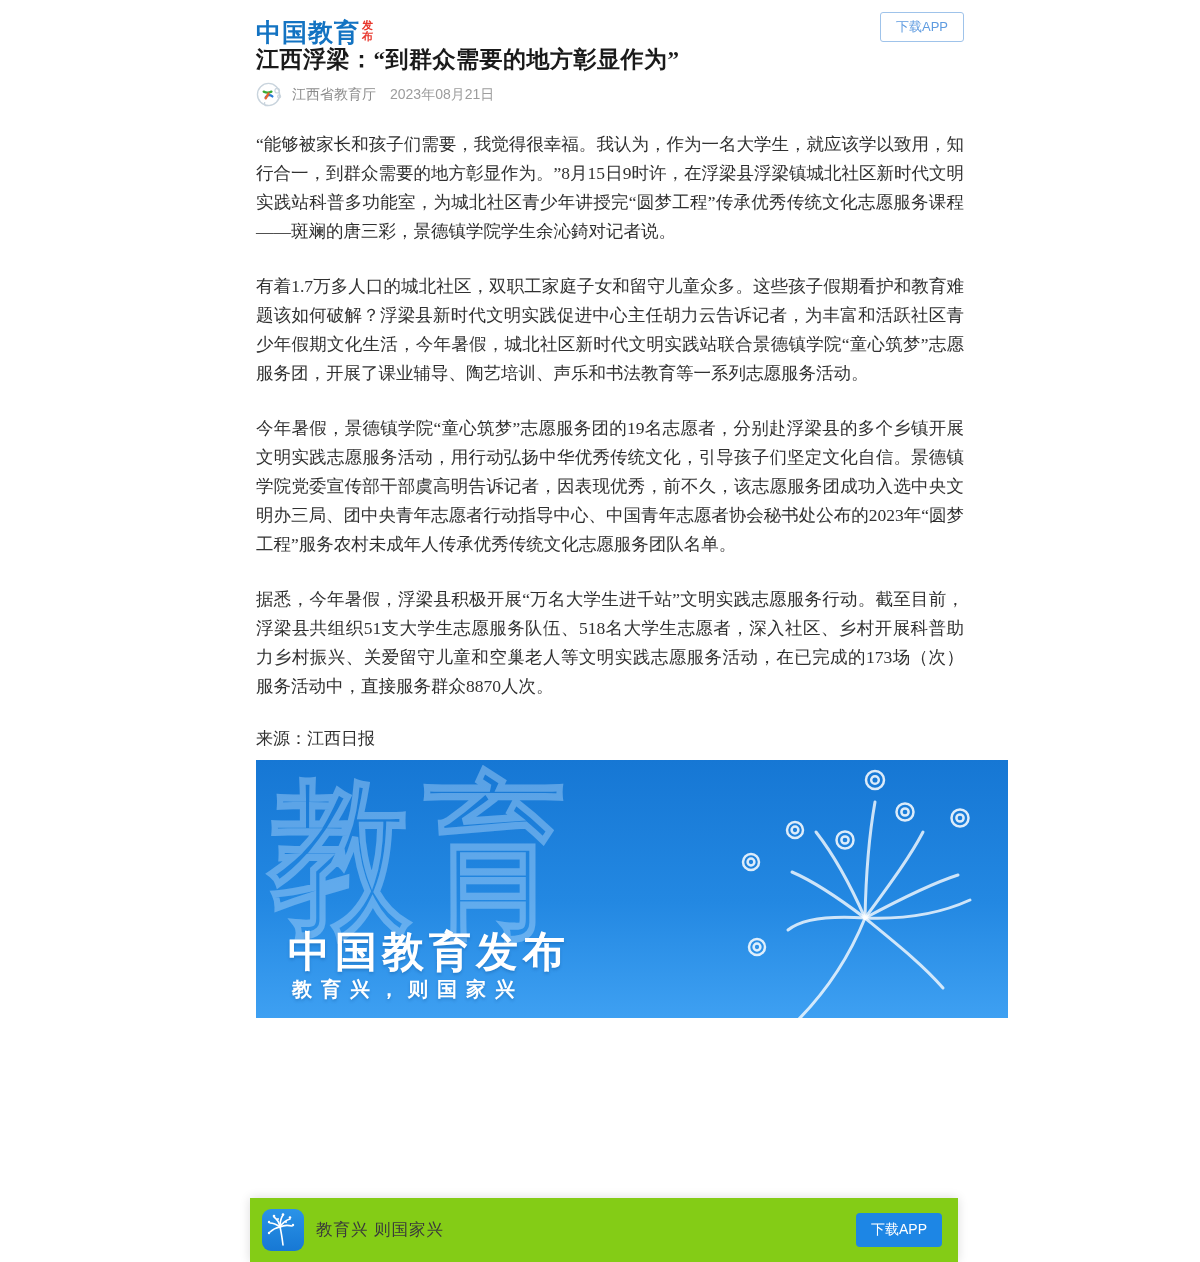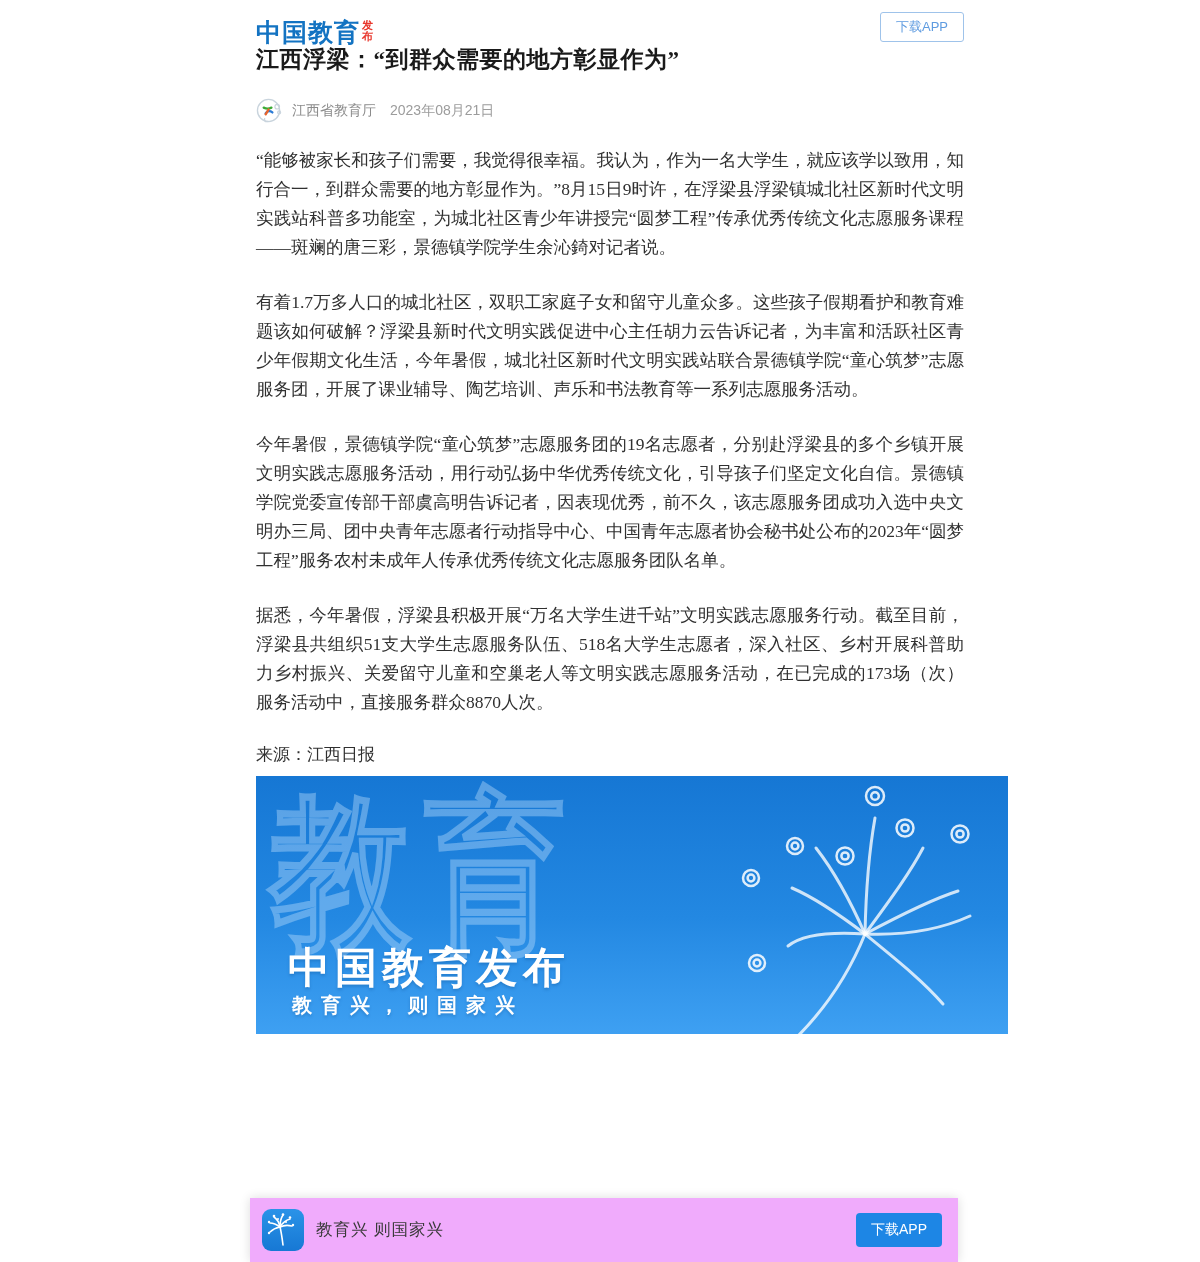--- a/index.html
+++ b/index.html
@@ -13,21 +13,21 @@
   .logo-main { font-size:25px; font-weight:bold; color:#1373c2; letter-spacing:1px; line-height:28px; }
   .logo-badge { display:flex; flex-direction:column; margin-left:2px; margin-top:2px; }
   .logo-badge span { font-size:11px; line-height:11px; font-weight:bold; color:#e8372c; }
   .dl-btn-outline { border:1px solid #9fc3ea; background:#fff; color:#5e9be0; font-size:13px;
                     padding:5px 15px; border-radius:3px; cursor:pointer; margin-top:2px;
                     font-family:"Liberation Sans",sans-serif; }
 
   
   .title { font-family:"Liberation Serif","DejaVu Serif",serif;
            font-size:23px; font-weight:bold; color:#1a1a1a; letter-spacing:.5px; }
-  .byline { margin-top:22px; display:flex; align-items:center; }
+  .byline { margin-top:6px; display:flex; align-items:center; }
   .avatar { width:27px; height:27px; margin-right:9px; }
   .pub-name { font-size:14px; color:#8b8b8b; margin-right:14px; cursor:pointer; }
   .pub-date { font-size:14px; color:#9c9c9c; }
 
   
   .article { margin-top:22px; font-family:"Liberation Serif","DejaVu Serif",serif;
              font-size:17.5px; color:#303030; line-height:29px; text-align:justify; }
   .article p { margin-bottom:26px; }
   .source { font-family:"Liberation Serif","DejaVu Serif",serif; font-size:17px;
             color:#303030; margin-top:12px; margin-bottom:10px; }
@@ -44,21 +44,21 @@
                   font-family:"Liberation Serif","DejaVu Serif",serif;
                   text-shadow:0 2px 3px rgba(0,60,120,.25); }
   .banner-slogan { position:absolute; left:36px; top:216px; color:#ffffff; font-weight:bold;
                    font-size:20px; letter-spacing:9px;
                    font-family:"Liberation Serif","DejaVu Serif",serif;
                    text-shadow:0 2px 3px rgba(0,60,120,.25); }
   .dandelion { position:absolute; right:0; top:0; }
 
   
   .footer { position:absolute; left:0; top:1198px; width:708px; height:64px;
-            background:#f0abfc; box-shadow:0 0 10px rgba(0,0,0,.14);
+            background:#84cc16; box-shadow:0 0 10px rgba(0,0,0,.14);
             display:flex; align-items:center; padding:0 16px 0 12px; }
   .app-icon { width:42px; height:42px; border-radius:9px; flex:0 0 auto;
               background:linear-gradient(180deg,#2a93e8,#1778d4); display:flex;
               align-items:center; justify-content:center; }
   .footer-slogan { margin-left:12px; font-size:16.5px; color:#3a3a3a; letter-spacing:1px; flex:1; }
   .dl-btn-solid { background:#1d86e5; color:#ffffff; border:none; font-size:14px;
                   padding:8px 15px; border-radius:4px; cursor:pointer;
                   font-family:"Liberation Sans",sans-serif; }
   .page-wrap { position:relative; width:1200px; height:1262px; }
 </style>

